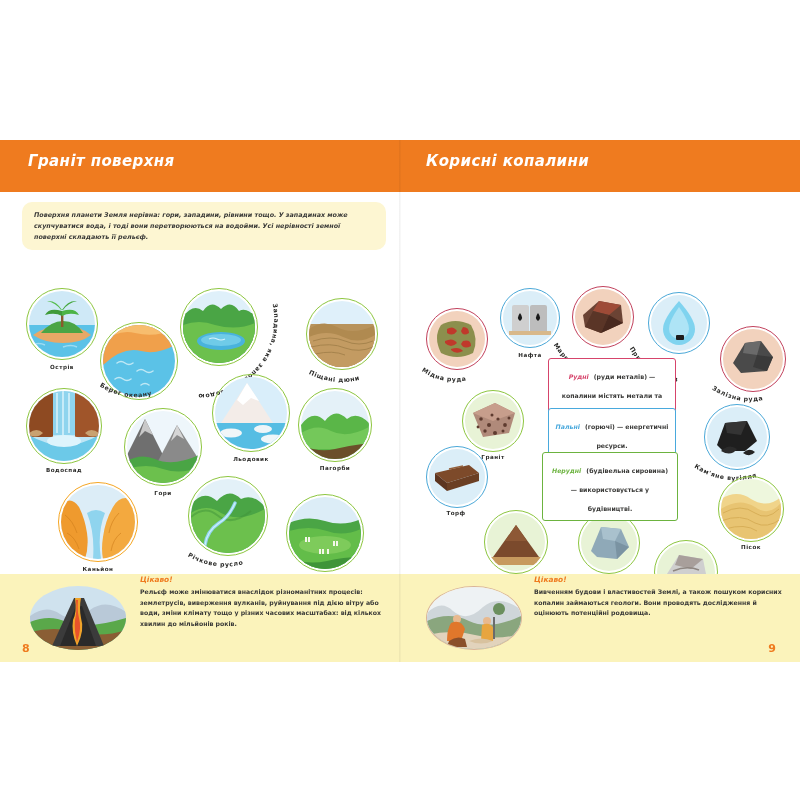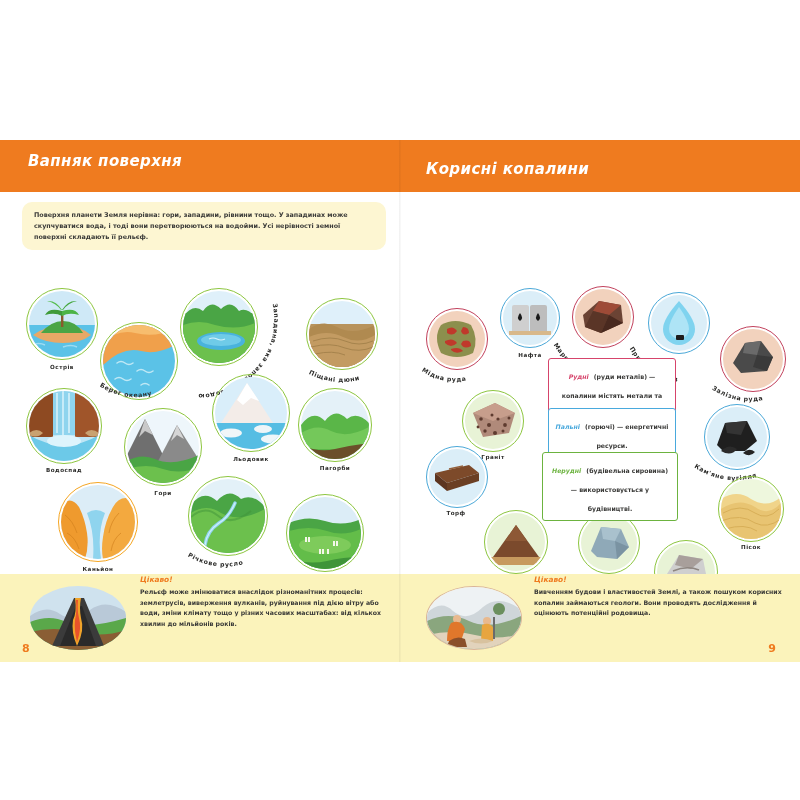--- a/index.html
+++ b/index.html
@@ -14,25 +14,25 @@
   .page.right{left:400px;}
   .gutter{position:absolute;left:399px;top:0;width:2px;height:522px;
           background:linear-gradient(to right,rgba(0,0,0,.06),rgba(0,0,0,.02));}
 
   .header{position:absolute;left:0;top:0;width:400px;height:52px;background:#ef7b1f;}
   .header-title{
     position:absolute;left:28px;top:12px;color:#ffffff;
     font-size:15px;font-weight:700;font-style:italic;letter-spacing:.4px;
     font-family:"DejaVu Sans","Liberation Sans",sans-serif;
   }
-  .right .header-title{left:26px;margin-top:8px;}
+  .right .header-title{left:26px;}
 
   .intro{
     position:absolute;background:#fdf6d2;border-radius:10px;
-    font-size:6.4px;line-height:1.68;color:#3a3a38;font-weight:600;padding:8px 12px;
+    font-size:6.4px;line-height:1.68;color:#3a3a38;font-weight:600;padding:8px 12px;font-style:italic;
   }
   .left .intro{left:22px;top:62px;width:340px;}
   .right .intro{left:18px;top:62px;width:350px;}
 
   .task{
     position:absolute;color:#ef7b1f;font-size:7px;font-weight:700;font-style:italic;
     line-height:1.55;letter-spacing:.2px;
   }
   .left .task{left:26px;top:112px;width:350px;}
   .right .task{left:22px;top:108px;width:355px;}
@@ -68,21 +68,21 @@
   .right .fact-ill{left:26px;}
   .right .fact-txt{left:134px;width:250px;}
 </style>
 </head>
 <body>
 
 <div class="spread">
 
   <div class="page left">
     <div class="header">
-      <div class="header-title">Вапняк поверхня</div>
+      <div class="header-title">Граніт поверхня</div>
     </div>
 
     <div class="intro">Поверхня планети Земля нерівна: гори, западини, рівнини тощо. У западинах може скупчуватися вода, і тоді вони перетворюються на водойми. Усі нерівності земної поверхні складають її рельєф.</div>
 
     <div>
       <div class="ring" style="left:26px;top:148px;width:72px;height:72px;border:1.6px solid #8dc63f;"></div>
       <div class="circ" style="left:29px;top:151px;width:66px;height:66px;background:linear-gradient(#cfe9f7 0 52%,#5bc2e7 52% 100%);">
         <svg width="66" height="66" viewBox="0 0 66 66">
           <path d="M4 44 q12 -9 30 -9 q18 0 28 9 q-10 8 -28 8 q-18 0 -30 -8z" fill="#e8a866"></path>
           <path d="M12 42 q10 -12 22 -12 q13 0 20 12z" fill="#4aa545"></path>

